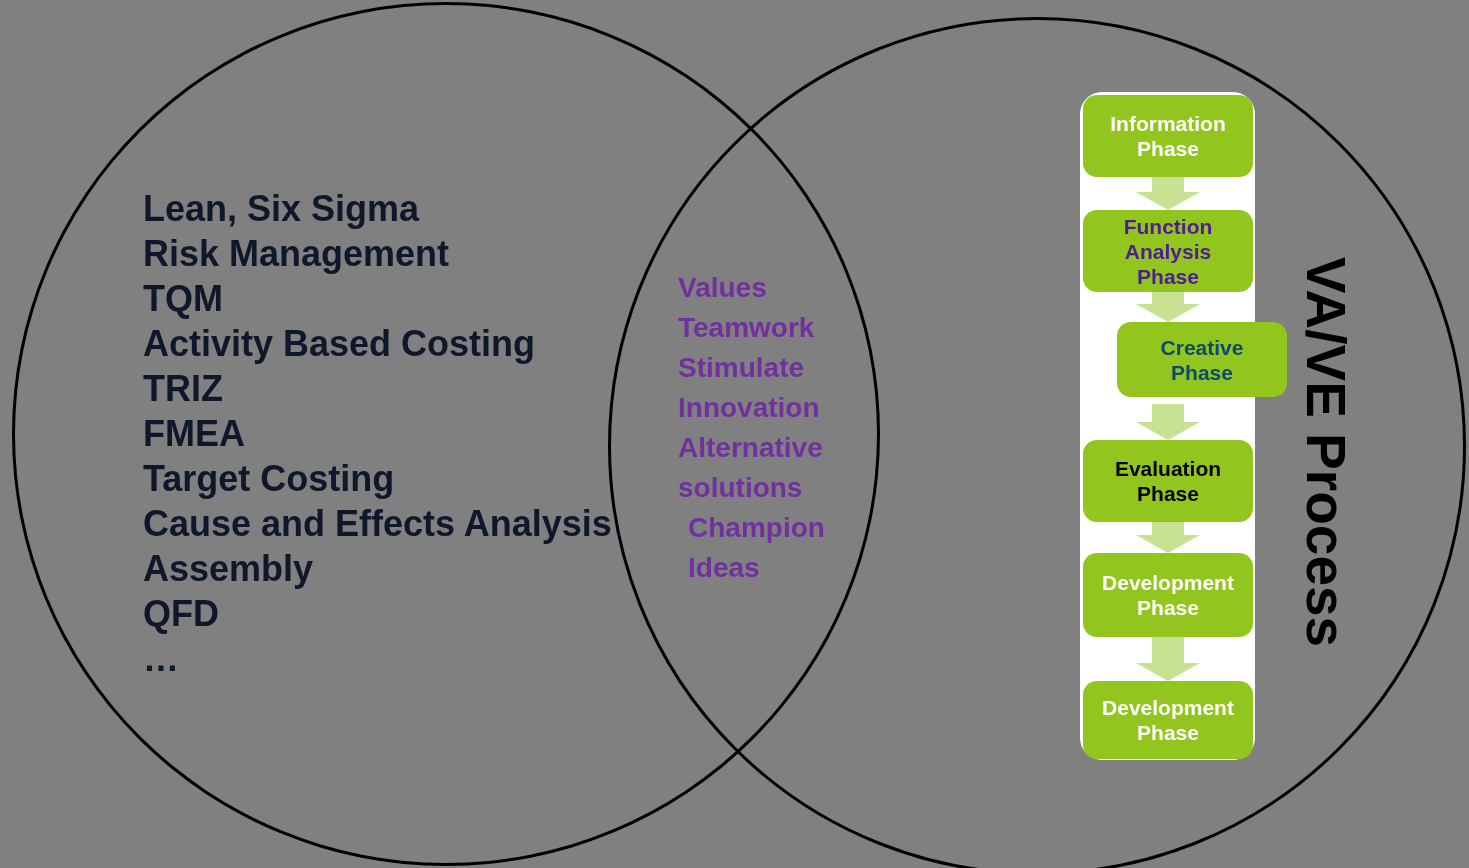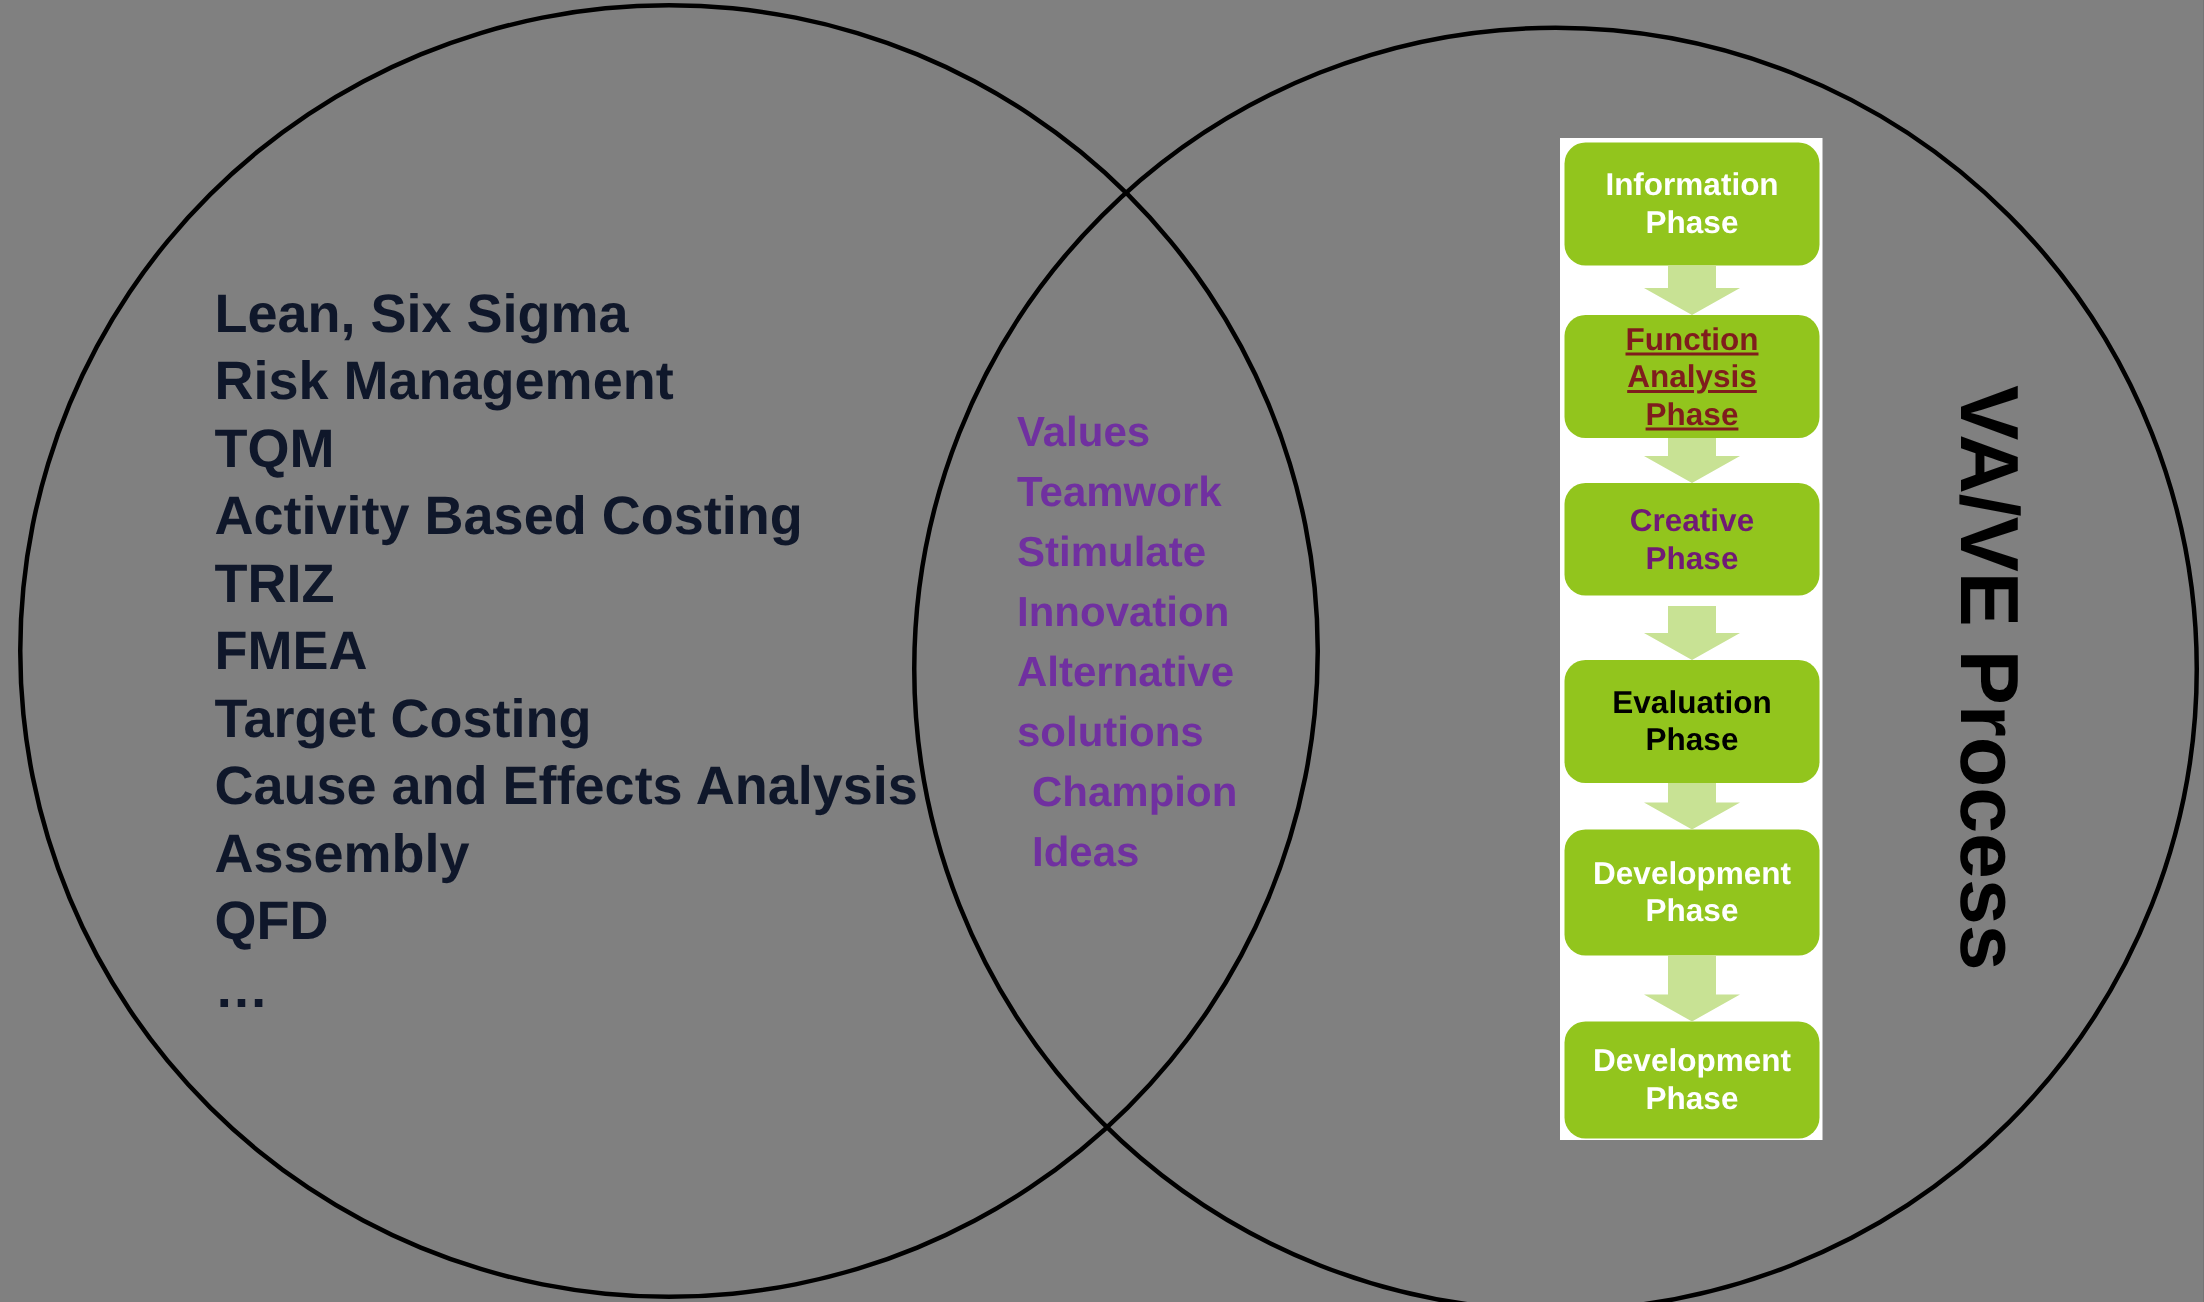--- a/index.html
+++ b/index.html
@@ -42,23 +42,24 @@
     position:absolute;
     left:678px; top:268px;
     font-size:28px;
     font-weight:bold;
     line-height:40px;
     white-space:nowrap;
   }
   #intersection-list .indent{ padding-left:10px; }
   #flow-panel{
     position:absolute;
-    left:1040px; top:92px;
+    left:1080px; top:92px;
     width:175px; height:668px;
     background:#fff;
+    border-radius:22px;
   }
   .phase-box{
     position:absolute;
     left:3px;
     width:170px;
     border-radius:14px;
     box-sizing:border-box;
     display:flex;
     align-items:center;
     justify-content:center;
@@ -121,25 +122,25 @@
       <div>solutions</div>
       <div class="indent">Champion</div>
       <div class="indent">Ideas</div>
     </div>
 
   <div id="flow-panel" style="background: rgb(255, 255, 255);">
       <div class="phase-box" style="top: 3px; height: 82px; background: rgb(146, 197, 29); color: rgb(255, 255, 255);">
         <span>Information Phase</span>
       </div>
       <div class="flow-arrow" style="top: 85px; height: 33px; background: rgb(200, 226, 148); clip-path: polygon(16px 0px, 48px 0px, 48px 15px, 64px 15px, 32px 33px, 0px 15px, 16px 15px);"></div>
-      <div class="phase-box" style="top: 118px; height: 82px; background: rgb(146, 197, 29); color: #7f1d1d; text-decoration: underline;">
+      <div class="phase-box" style="top: 118px; height: 82px; background: rgb(146, 197, 29); color: #4c1d95;">
         <span>Function Analysis Phase</span>
       </div>
       <div class="flow-arrow" style="top: 200px; height: 30px; background: rgb(200, 226, 148); clip-path: polygon(16px 0px, 48px 0px, 48px 12px, 64px 12px, 32px 30px, 0px 12px, 16px 12px);"></div>
-      <div class="phase-box" style="top: 230px; height: 75px; background: rgb(146, 197, 29); color: #701a75;">
+      <div class="phase-box" style="top: 230px; height: 75px; background: rgb(146, 197, 29); color: #0c4a6e; margin-left: 34px;">
         <span>Creative Phase</span>
       </div>
       <div class="flow-arrow" style="top: 312px; height: 36px; background: rgb(200, 226, 148); clip-path: polygon(16px 0px, 48px 0px, 48px 18px, 64px 18px, 32px 36px, 0px 18px, 16px 18px);"></div>
       <div class="phase-box" style="top: 348px; height: 82px; background: rgb(146, 197, 29); color: #000000;">
         <span>Evaluation Phase</span>
       </div>
       <div class="flow-arrow" style="top: 430px; height: 31px; background: rgb(200, 226, 148); clip-path: polygon(16px 0px, 48px 0px, 48px 13px, 64px 13px, 32px 31px, 0px 13px, 16px 13px);"></div>
       <div class="phase-box" style="top: 461px; height: 84px; background: rgb(146, 197, 29); color: rgb(255, 255, 255);">
         <span>Development Phase</span>
       </div>

